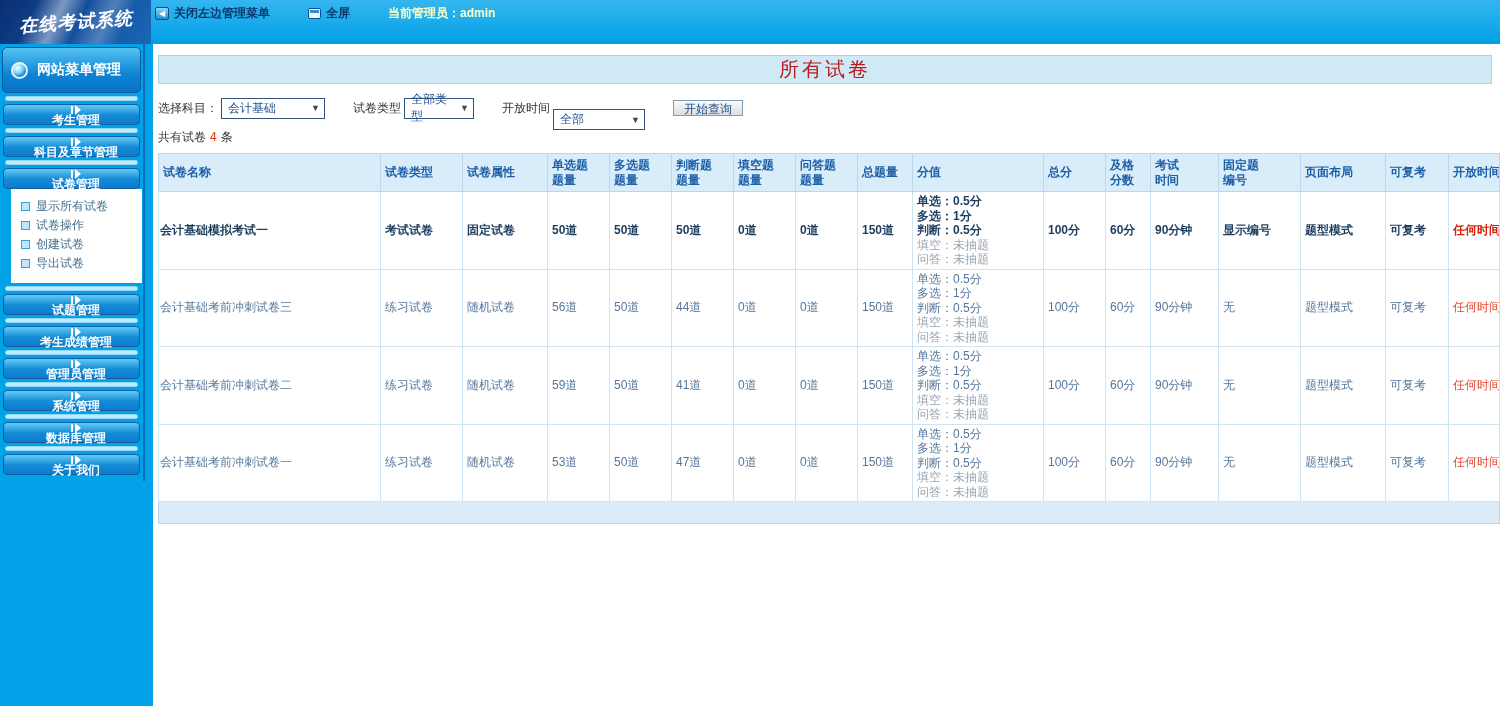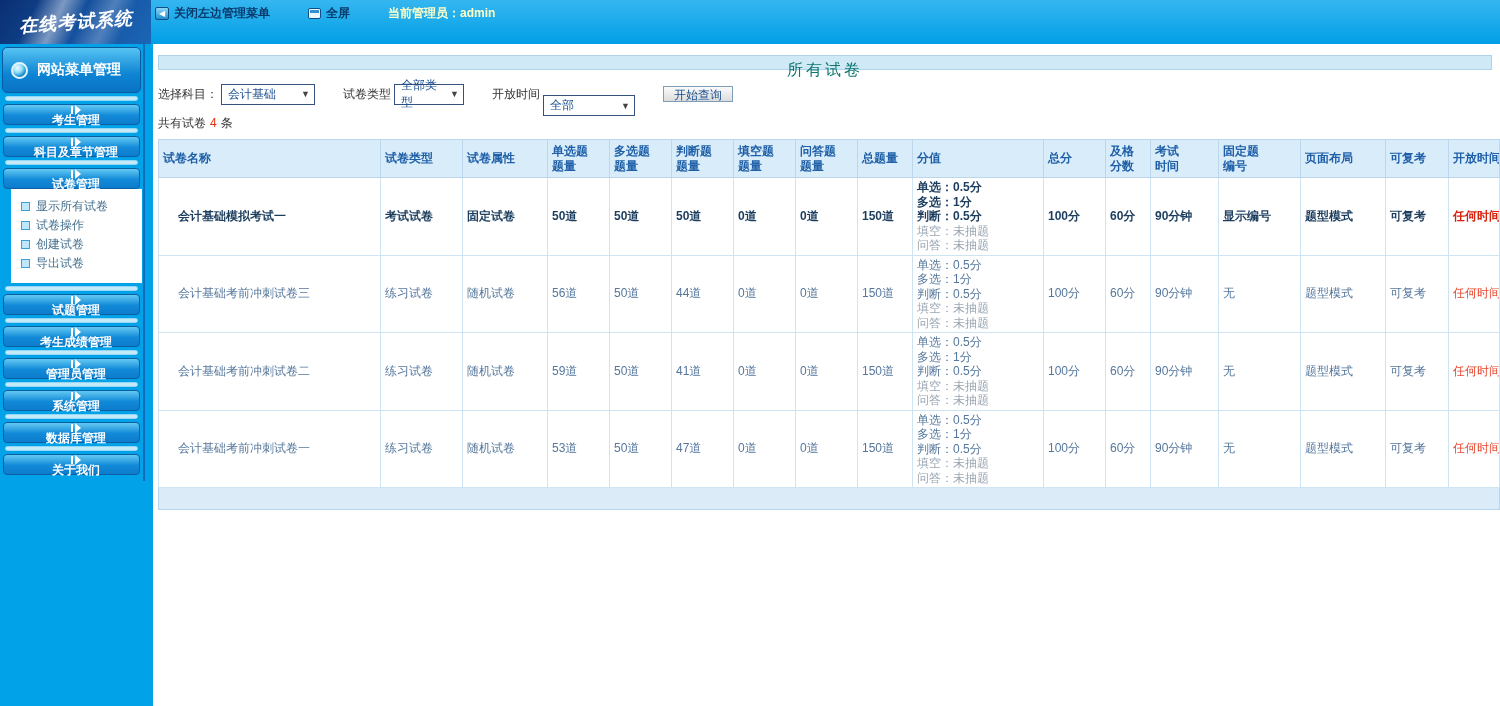--- a/index.html
+++ b/index.html
@@ -50,46 +50,46 @@
   .menu-arrow-icon { position:relative; display:inline-block; width:11px; height:10px; }
   .menu-arrow-icon::before { content:""; position:absolute; left:0; top:1px; width:2px; height:8px; background:#fff; }
   .menu-arrow-icon::after { content:""; position:absolute; left:4px; top:0;
     border-left:6px solid #fff; border-top:5px solid transparent; border-bottom:5px solid transparent; }
   .side-submenu { background:#fff; margin:0 0 0 10px; padding:8px 0 10px 10px; }
   .side-sublink { display:flex; align-items:center; gap:6px; height:19px; color:#44708e; cursor:pointer; }
   .square-icon { display:inline-block; width:9px; height:9px; background:#bfe6fa; border:1px solid #3aa0da; }
 
   
   .main { position:absolute; top:44px; left:153px; width:1347px; height:662px; background:#fff; padding-left:5px; }
-  .title-bar { margin-top:11px; margin-right:8px; height:15px; line-height:27px; text-align:center;
-    background:#cfe9f7; border:1px solid #aed2e8; color:#0f766e; font-size:16px; letter-spacing:3px; }
+  .title-bar { margin-top:11px; margin-right:8px; height:29px; line-height:27px; text-align:center;
+    background:#cfe9f7; border:1px solid #aed2e8; color:#b91c1c; font-size:20px; letter-spacing:3px; }
   .filter-row { margin-top:13px; display:flex; align-items:center; height:22px; color:#333; }
   .flt-label { color:#333; margin-right:3px; }
   .select { display:inline-flex; align-items:center; justify-content:space-between; height:21px;
     border:1px solid #33517c; background:#fff; padding:0 4px 0 6px; color:#1a4f8f; cursor:pointer; margin-right:28px; }
   .select-arrow { color:#444; font-size:9px; margin-left:8px; }
-  .w-subject { width:94px; }
+  .w-subject { width:104px; }
   .w-type { width:70px; }
   .w-open { width:92px;margin-top:23px; }
   .query-btn { height:16px; padding:0 10px; background:linear-gradient(#fbfbfb,#dcdcdc);
     border:1px solid #7e9db8; color:#1a4f8f; font-size:12px; cursor:pointer; font-family:inherit; }
   .count-row { margin-top:10px; color:#333; }
   .count-num { color:#e8320c; margin:0 4px; }
 
   
   table { border-collapse:collapse; table-layout:fixed; width:1342px; margin-top:7px;
     border:1px solid #a9c9e2; }
   th, td { border:1px solid #cfe4f3; padding:2px 4px; vertical-align:middle; text-align:left;
     overflow:hidden; white-space:nowrap; }
   thead tr { height:38px; background:#d9ecf9; }
   th { color:#1e5fa8; font-weight:bold; border-color:#bcd7ec; }
   th div { line-height:15px; }
   tbody tr { height:74px; background:#fff; }
   td { color:#55779c; }
-  td.al { padding-left:19px; }
+  td.al { padding-left:1px; }
   .score div { line-height:14.5px; }
   .score .muted { color:#9aa6b2; font-weight:normal; }
   td.red { color:#e8472e; }
   tr.em td { color:#1c3d5e; font-weight:bold; }
   tr.em td.red { color:#d6200a; }
   .table-footer { width:1342px; height:22px; background:#dcebf8; border:1px solid #b8d4ea; border-top:none; }
 </style>
 </head>
 <body>
 

